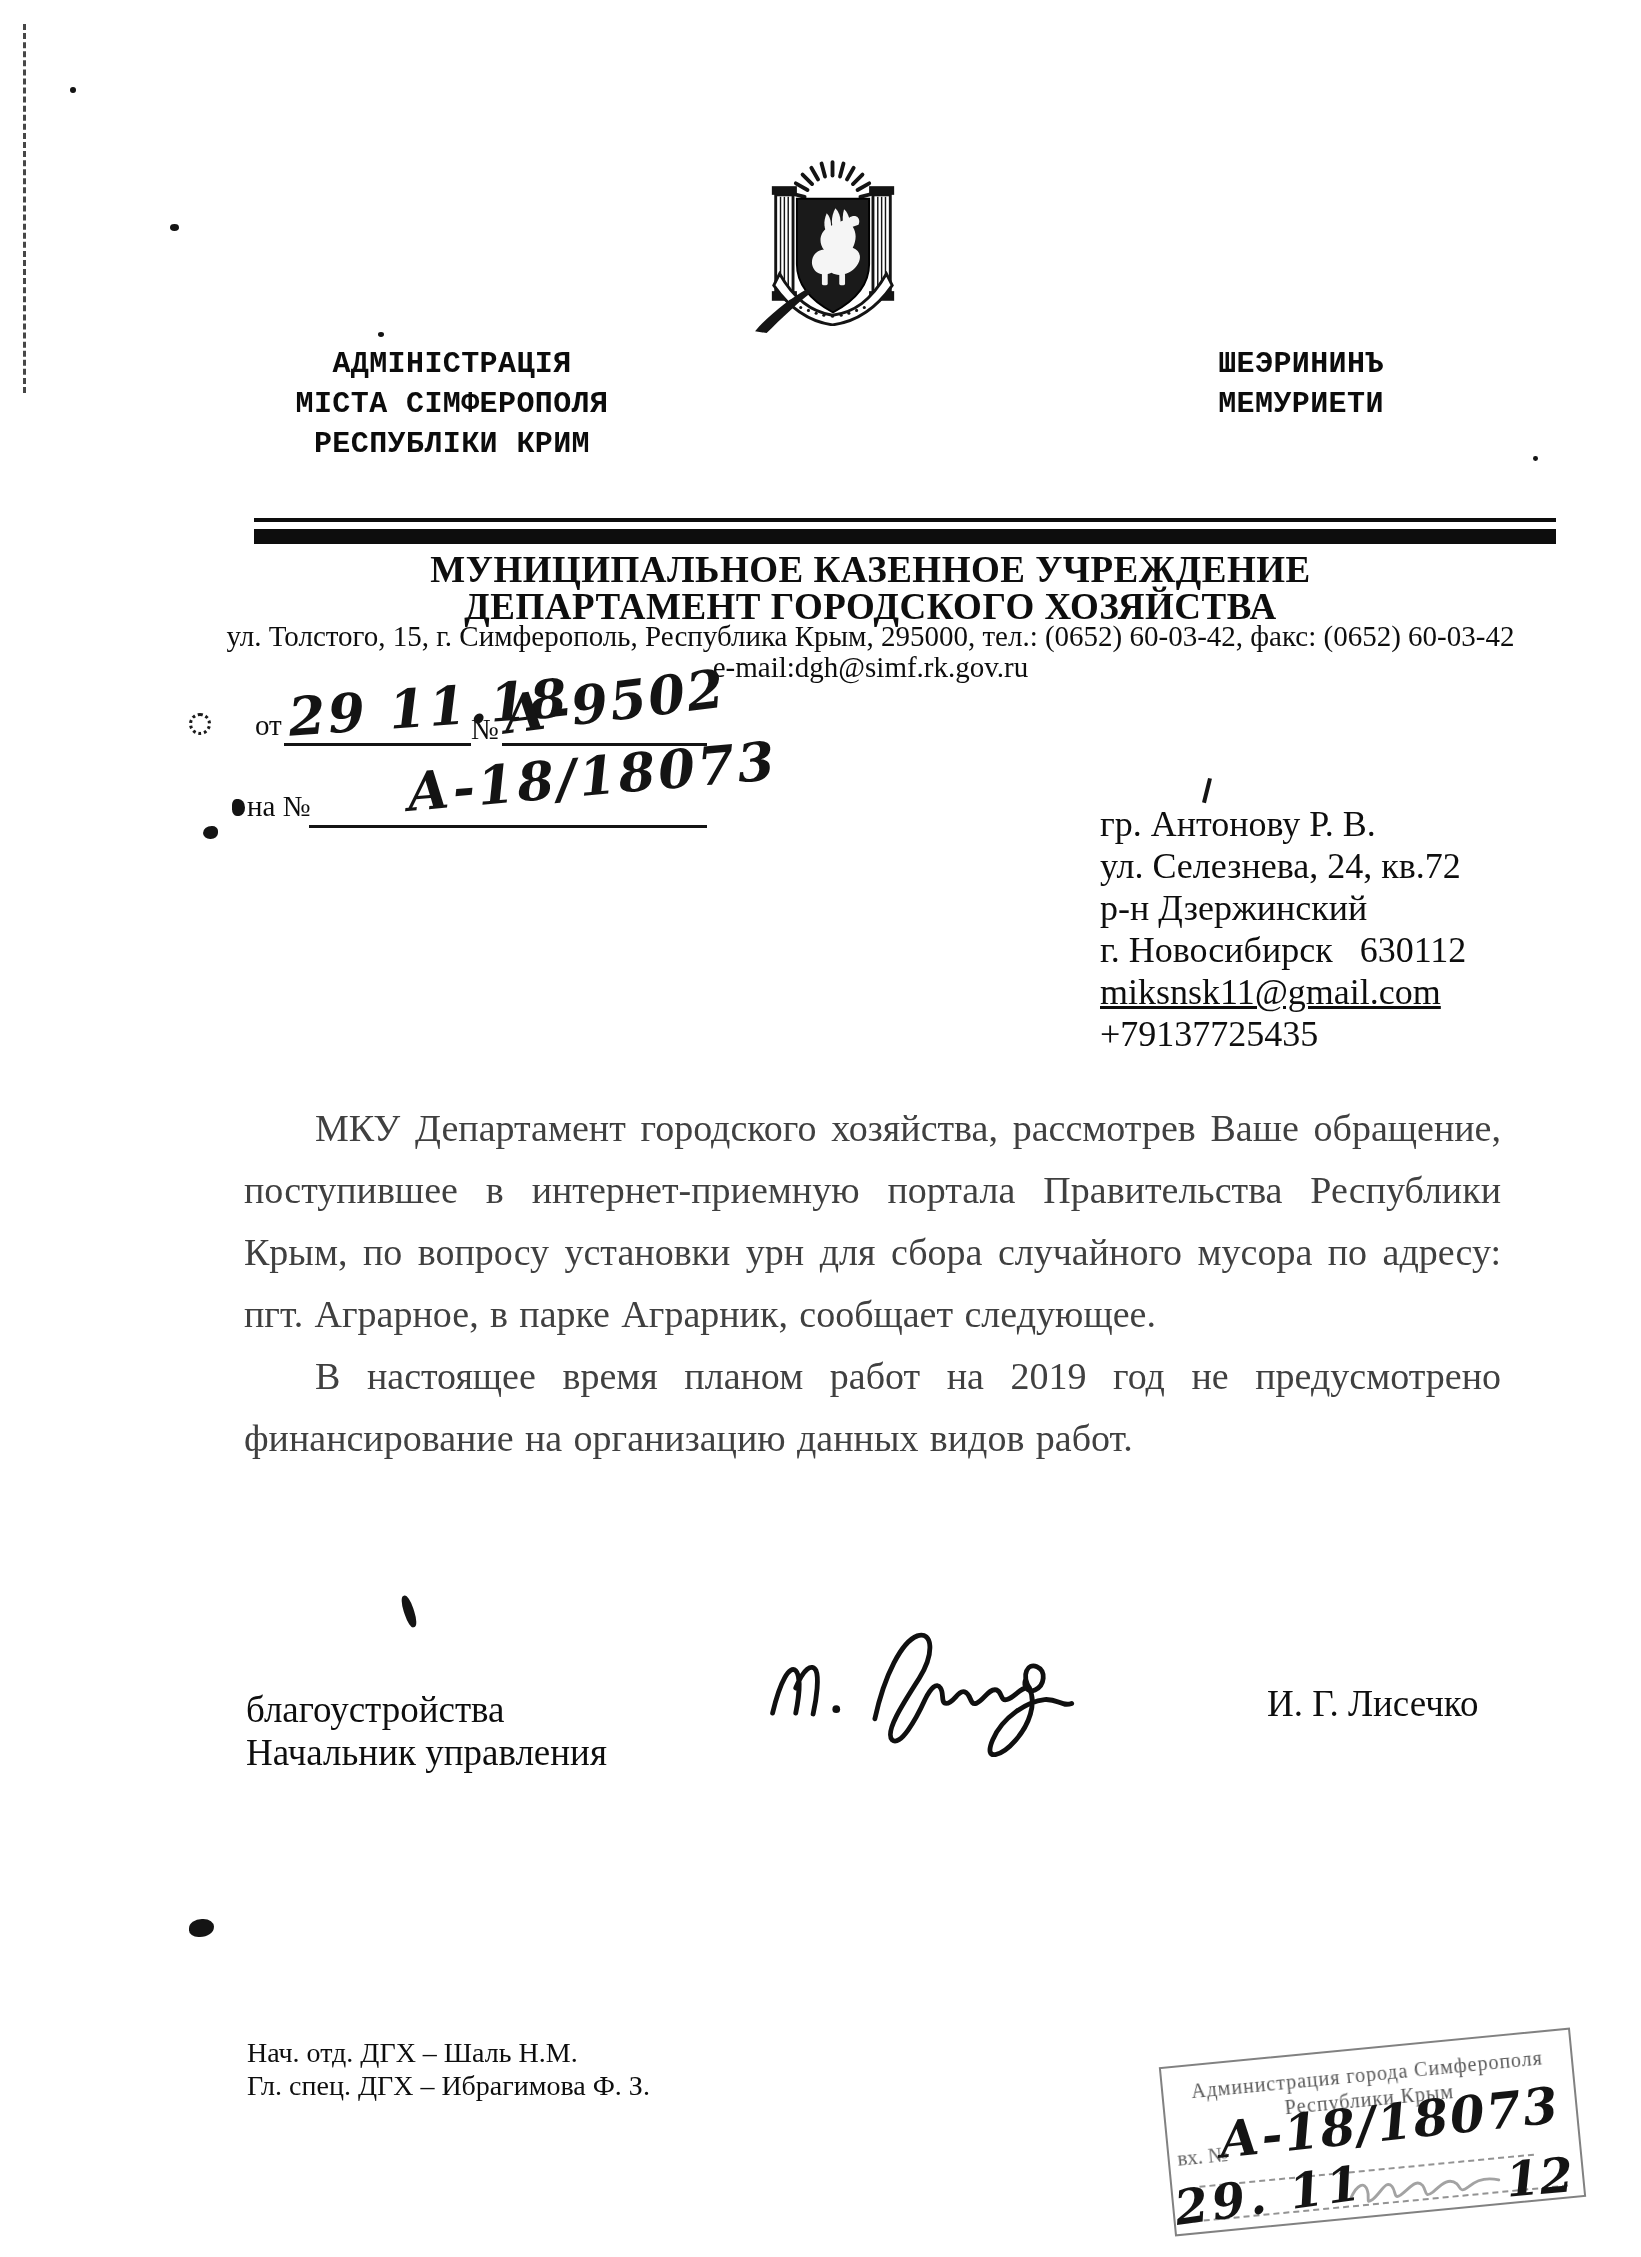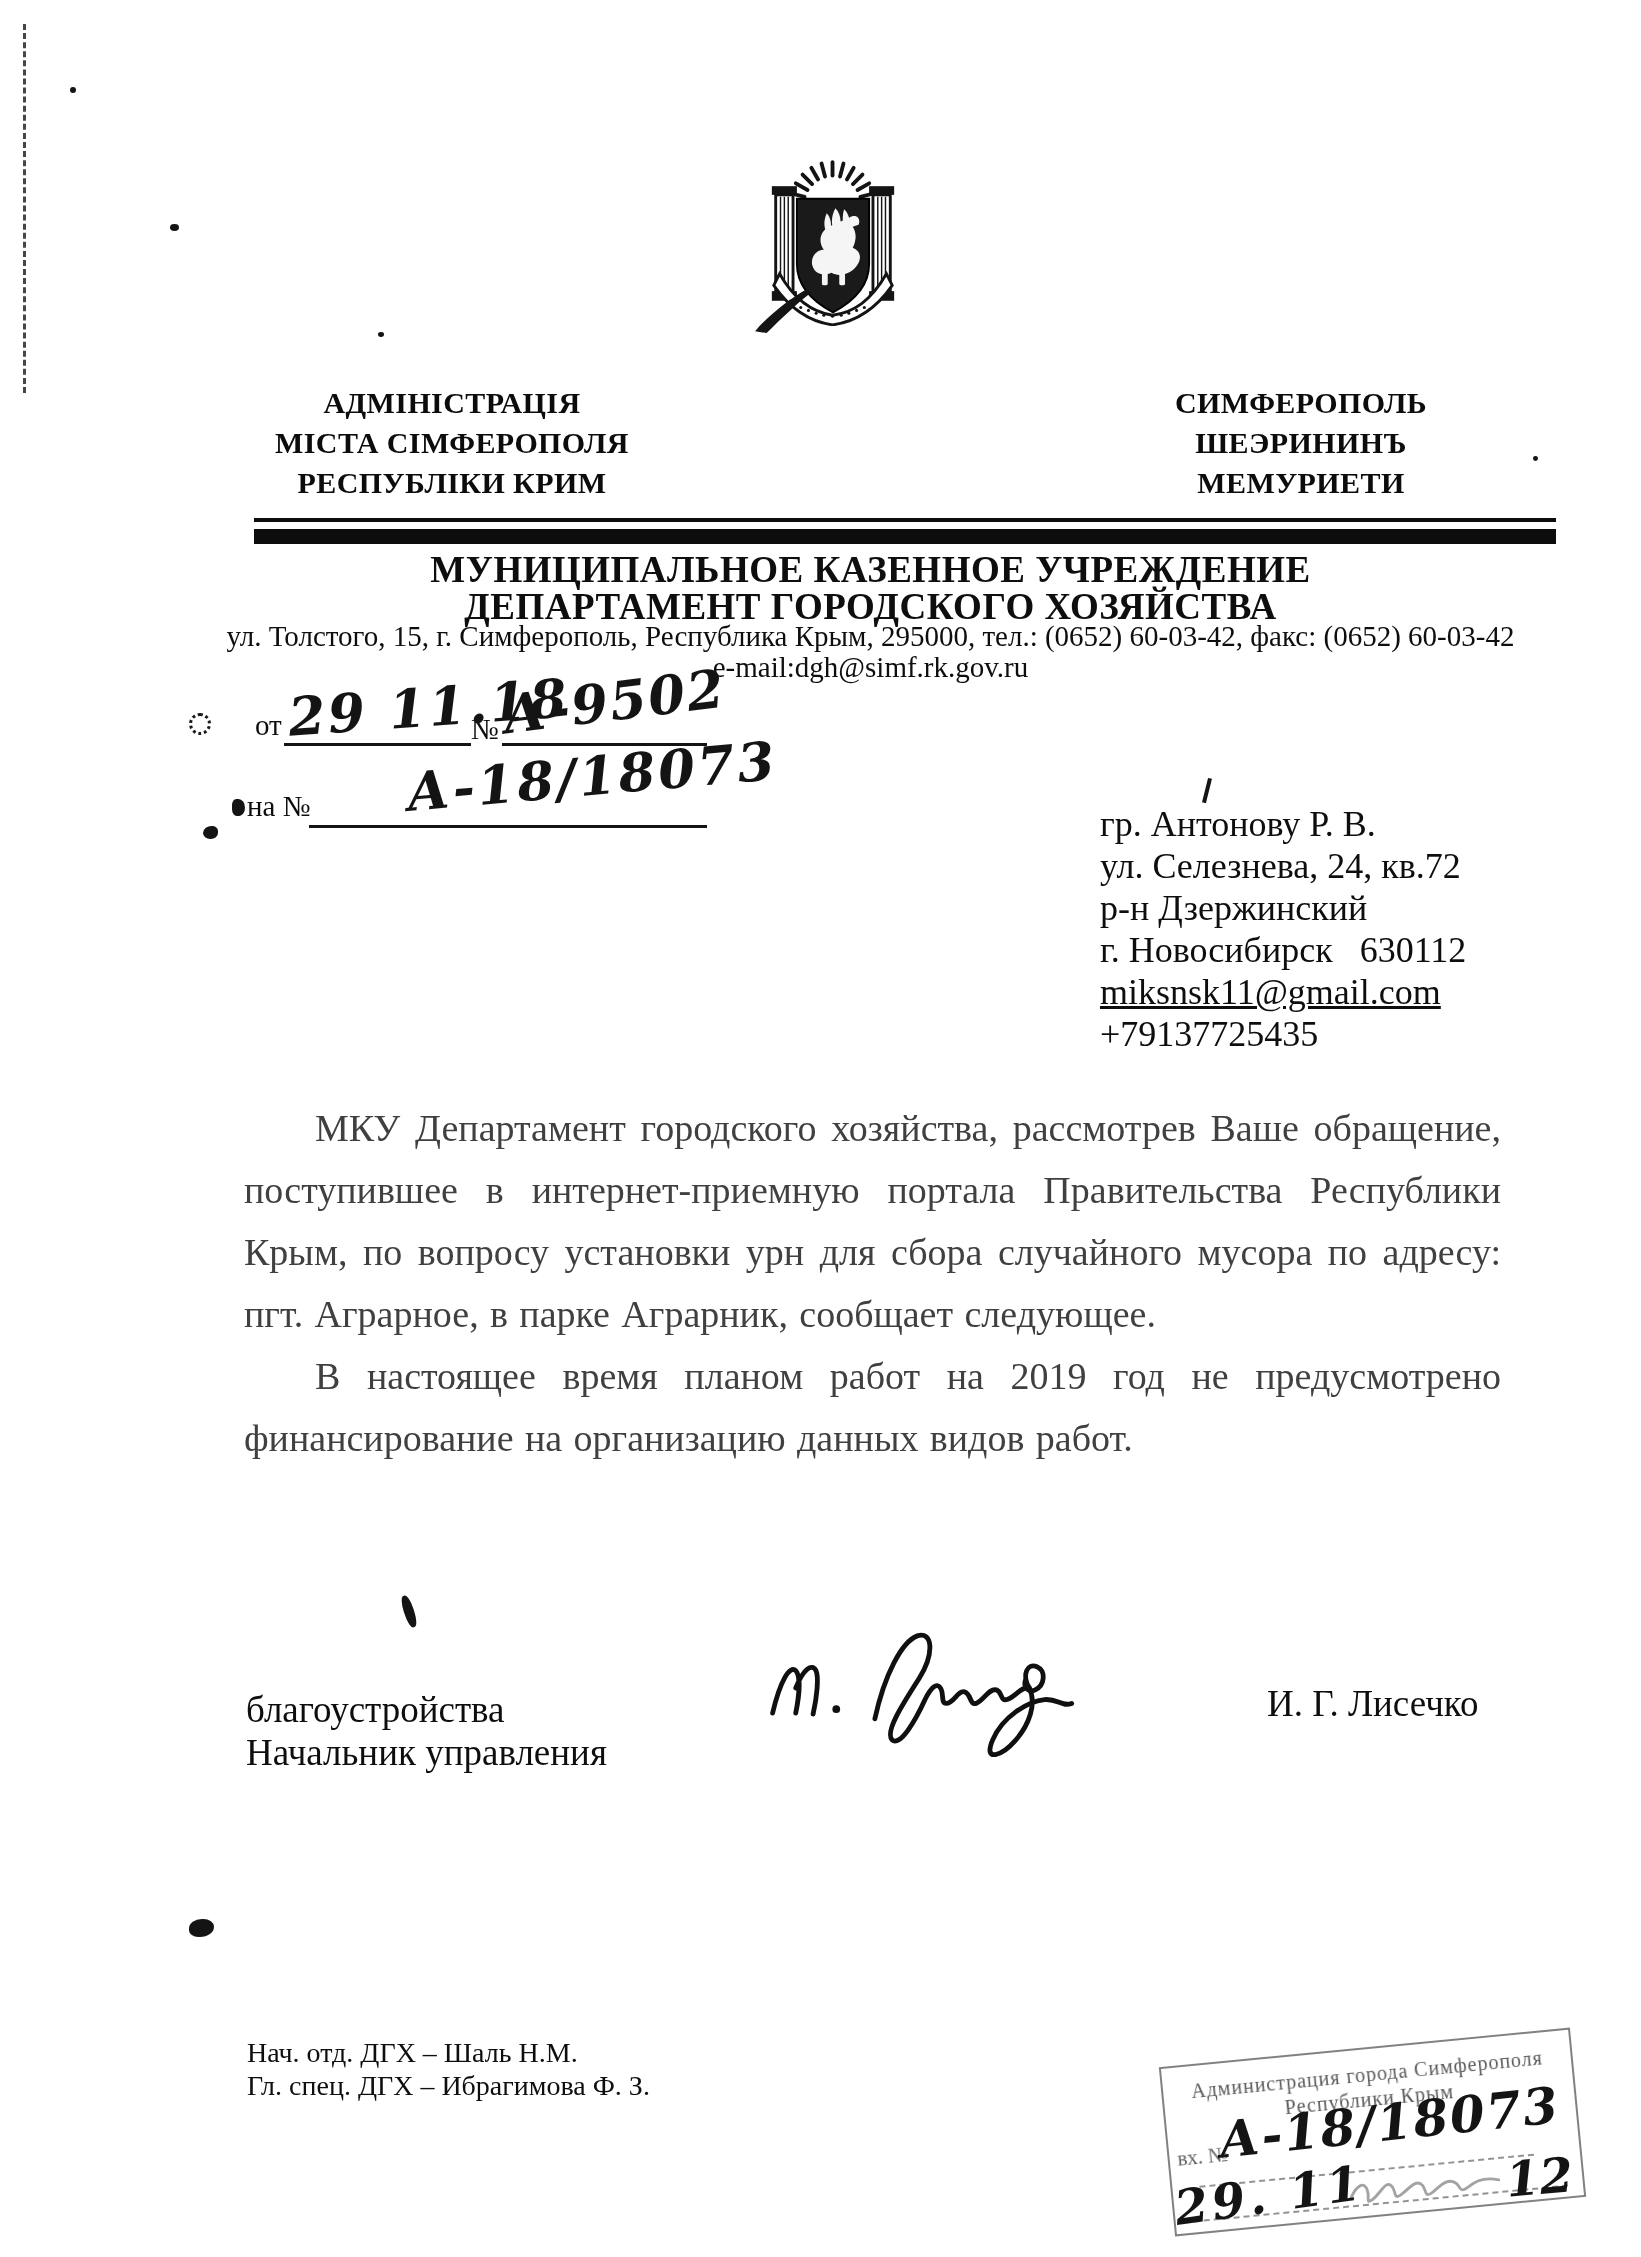--- a/index.html
+++ b/index.html
@@ -1,19 +1,19 @@
 <!DOCTYPE html>
 <html><head>
 <meta charset="utf-8">
 <style>
   html,body{margin:0;padding:0;background:#888;}
   .page{position:relative;width:1641px;height:2257px;background:#ffffff;overflow:hidden;
         color:#0e0e0e;font-family:"Liberation Serif","DejaVu Serif",serif;}
   .abs{position:absolute;}
-  .sans{font-family:Liberation Serif, serif;margin-top:39px;}
+  .sans{font-family:Liberation Mono, monospace;}
   .hw{font-family:"DejaVu Serif",serif;font-style:italic;font-weight:bold;white-space:nowrap;color:#141414;}
   .hdrcol{font-weight:bold;font-size:30px;line-height:40px;text-align:center;letter-spacing:0.4px;color:#0c0c0c;}
   .rule-thin{height:3.9px;background:#0d0d0d;}
   .rule-thick{height:14.5px;background:#0d0d0d;}
   .orgline{width:1529px;left:106px;text-align:center;white-space:nowrap;}
   .org-title{font-size:37px;font-weight:bold;letter-spacing:0.5px;}
   .org-addr{font-size:29px;}
   .ul{height:0;border-bottom:3.9px solid #141414;}
   .reflabel{font-size:29px;white-space:nowrap;}
   .rcpt{font-size:36px;line-height:42px;white-space:nowrap;margin-left:17px;}
@@ -108,21 +108,20 @@
       <path d="M58 3 C42 12,18 30,4 47 L16 49 C30 35,50 16,62 7 Z M46 14 C40 12,36 16,40 20 Z" fill="#151515"></path>
     </svg>
   </div>
 
   <div class="abs sans hdrcol" style="left:230px;top:344px;width:444px">
     <div>АДМІНІСТРАЦІЯ</div>
     <div>МІСТА СІМФЕРОПОЛЯ</div>
     <div>РЕСПУБЛІКИ КРИМ</div>
   </div>
   <div class="abs sans hdrcol" style="left:1103px;top:344px;width:396px">
-    <div>СИМФЕРОПОЛЬ</div>
     <div>ШЕЭРИНИНЪ</div>
     <div>МЕМУРИЕТИ</div>
   </div>
 
   <div class="abs rule-thin" style="left:254px;top:518px;width:1302px"></div>
   <div class="abs rule-thick" style="left:254px;top:529px;width:1302px"></div>
 
   <div class="abs orgline org-title" style="top:548px">МУНИЦИПАЛЬНОЕ КАЗЕННОЕ УЧРЕЖДЕНИЕ</div>
   <div class="abs orgline org-title" style="top:585px">ДЕПАРТАМЕНТ ГОРОДСКОГО ХОЗЯЙСТВА</div>
   <div class="abs orgline org-addr" style="top:620px">ул. Толстого, 15, г. Симферополь, Республика Крым, 295000, тел.: (0652) 60-03-42, факс: (0652) 60-03-42</div>

